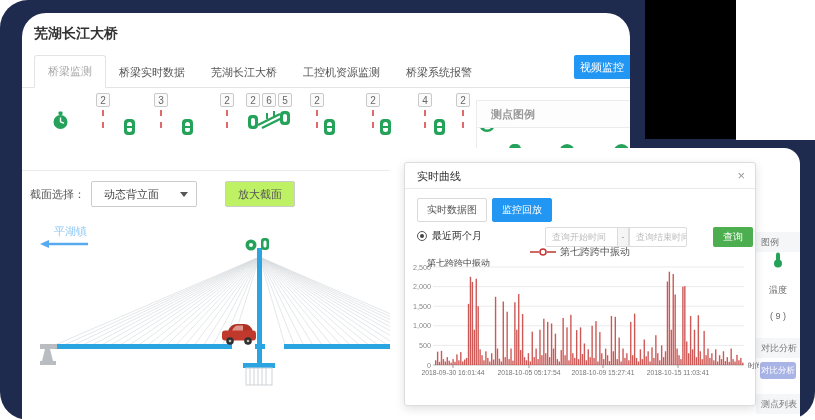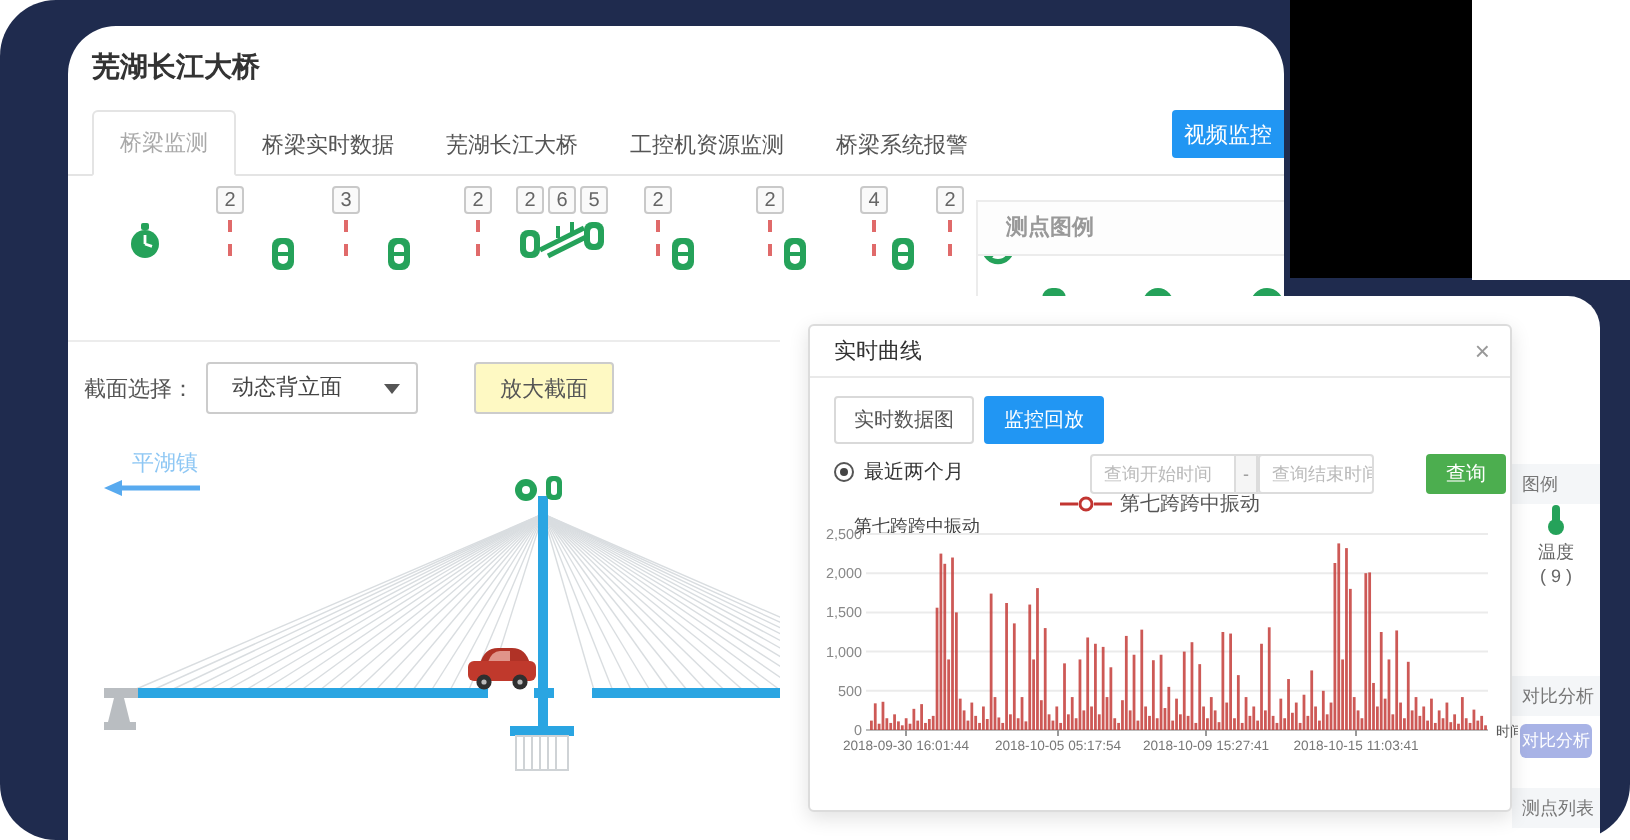--- a/index.html
+++ b/index.html
@@ -5,21 +5,21 @@
   * { margin:0; padding:0; box-sizing:border-box; }
   body { font-family:"Liberation Sans","DejaVu Sans",sans-serif; background:#fff; }
   #canvas { position:relative; width:815px; height:420px; overflow:hidden; background:#fff; }
 
   
   .navy-bg { position:absolute; left:0; top:0; width:815px; height:420px; background:#1f2b4e; border-radius:28px; }
   .black-rect { position:absolute; left:645px; top:0; width:92px; height:139px; background:#000; }
   .white-rect-tr { position:absolute; left:736px; top:0; width:79px; height:140px; background:#fff; }
 
   
-  .main-window { position:absolute; left:22px; top:13px; width:608px; height:407px; background:#fff; border-radius:24px 24px 0 0; overflow:hidden; z-index:2;margin-left:12px; }
+  .main-window { position:absolute; left:22px; top:13px; width:608px; height:407px; background:#fff; border-radius:24px 24px 0 0; overflow:hidden; z-index:2; }
   .win-title { position:absolute; left:12px; top:12px; font-size:14px; font-weight:bold; color:#333; }
   .tabbar { position:absolute; left:0; top:44px; width:608px; height:31px; border-bottom:1px solid #e4e4e4; padding-left:12px; display:flex; align-items:flex-end; }
   .tab { font-size:11px; color:#555; padding:8px 13px; cursor:pointer; position:relative; top:1px; }
   .tab.active { background:#fff; border:1px solid #e4e4e4; border-bottom:1px solid #fff; border-radius:3px 3px 0 0; color:#a9a9a9;text-align:center; }
   .video-btn { position:absolute; right:0; top:42px; height:24px; width:56px; background:#2196f3; color:#fff; font-size:11px; border:none; border-radius:2px 0 0 2px; cursor:pointer; }
 
   
   .strip { position:absolute; left:0; top:78px; width:454px; height:58px; }
   .strip-item { position:absolute; top:0; display:flex; flex-direction:column; align-items:center; }
   .badge { min-width:14px; height:14px; line-height:13px; text-align:center; font-size:10px; color:#666; background:#fafafa; border:1px solid #c9c9c9; border-radius:2px; padding:0 2px; }
@@ -28,38 +28,38 @@
   .chain i { position:absolute; left:3px; top:3px; width:5px; height:10px; background:#fff; border-radius:2.5px; }
   .chain b { position:absolute; left:0; top:7px; width:11px; height:2px; background:#25a25a; }
   .cl-badges { display:flex; gap:2px; }
 
   
   .divider { position:absolute; left:0; top:157px; width:454px; border-top:1px solid #ececec; }
   .section-bar { position:absolute; left:8px; top:168px; display:flex; align-items:center; }
   .section-label { font-size:11px; color:#555;text-align:center; }
   .section-select { position:relative; width:106px; height:26px; border:1px solid #ccc; border-radius:2px; font-size:11px; color:#444; line-height:24px; padding-left:12px; margin-left:6px; cursor:pointer; background:#fff; }
   .section-select .caret { position:absolute; right:8px; top:10px; width:0; height:0; border-left:4px solid transparent; border-right:4px solid transparent; border-top:5px solid #555; }
-  .zoom-section-btn { margin-left:28px; height:26px; padding:0 12px; background:#fef9c3; border:1px solid #ccc; border-radius:2px; font-size:11px; color:#555; cursor:pointer; }
+  .zoom-section-btn { margin-left:28px; height:26px; padding:0 12px; background:#bef264; border:1px solid #ccc; border-radius:2px; font-size:11px; color:#555; cursor:pointer; }
 
   
   .legend-panel { position:absolute; left:454px; top:87px; right:0; bottom:0; border-left:1px solid #ececec; border-top:1px solid #ececec; }
   .legend-header { height:27px; line-height:27px; padding-left:14px; font-size:11px; color:#999; border-bottom:1px solid #ececec; background:#fdfdfd;font-weight:bold; }
   .legend-icons { display:flex; gap:38px; padding:16px 0 0 32px; }
   .lg-chain { position:relative; width:13px; height:19px; background:#25a25a; border-radius:5px; }
   .lg-chain i { position:absolute; left:4px; top:4px; width:5px; height:11px; background:#fff; border-radius:2.5px; }
   .lg-cam { width:18px; height:18px; border-radius:50%; background:#25a25a; position:relative; }
   .lg-cam i { position:absolute; left:6px; top:6px; width:6px; height:6px; background:#fff; border-radius:50%; }
   .lg-ring { width:18px; height:18px; border-radius:50%; border:4px solid #25a25a; background:#fff; }
 
   
   .sec-window { position:absolute; left:390px; top:148px; width:410px; height:272px; background:#fff; border-radius:16px 16px 0 0; z-index:3; }
   .sliver { position:absolute; right:0; top:0; width:44px; height:100%; overflow:hidden; }
   .sl-band { position:absolute; left:0; right:0; height:20px; background:#f4f6f8; font-size:9px; color:#777; line-height:20px; padding-left:5px; white-space:nowrap; overflow:hidden; }
   .sl-temp { position:absolute; left:0; right:0; top:104px; text-align:center; font-size:9px; color:#666; }
-  .sl-temp .t-label { display:block; margin-top:0; }
+  .sl-temp .t-label { display:block; margin-top:14px; }
   .compare-btn { position:absolute; left:4px; right:4px; top:214px; height:17px; background:#a8b3e6; border:none; border-radius:3px; color:#fff; font-size:8.5px; cursor:default; white-space:nowrap; overflow:hidden; }
 
   .dialog { position:absolute; left:14px; top:14px; width:352px; height:244px; background:#fff; border:1px solid #dcdcdc; border-radius:3px; box-shadow:0 3px 10px rgba(0,0,0,.12); }
   .dlg-header { height:26px; line-height:26px; padding-left:12px; font-size:11px; color:#333; border-bottom:1px solid #e9e9e9; }
   .dlg-close { position:absolute; right:10px; top:5px; font-size:13px; color:#999; cursor:pointer; }
   .dlg-tabs { position:absolute; left:12px; top:35px; display:flex; gap:5px; }
   .dlg-tab { font-size:10px; padding:4px 9px; border:1px solid #d9d9d9; border-radius:2px; background:#fff; color:#555; cursor:pointer; }
   .dlg-tab.active { background:#2196f3; border-color:#2196f3; color:#fff; }
   .dlg-controls { position:absolute; left:12px; top:64px; width:328px; height:20px; }
   .radio-wrap { position:absolute; left:0; top:2px; display:flex; align-items:center; gap:5px; }

